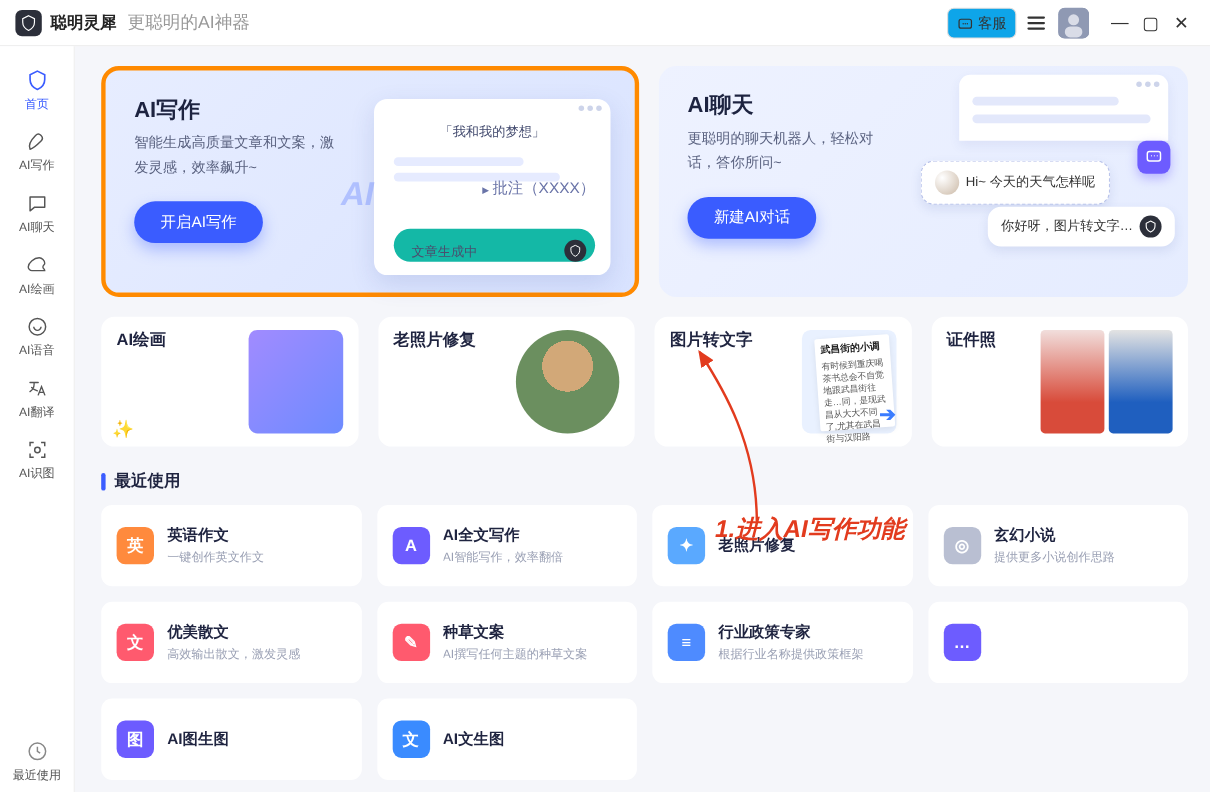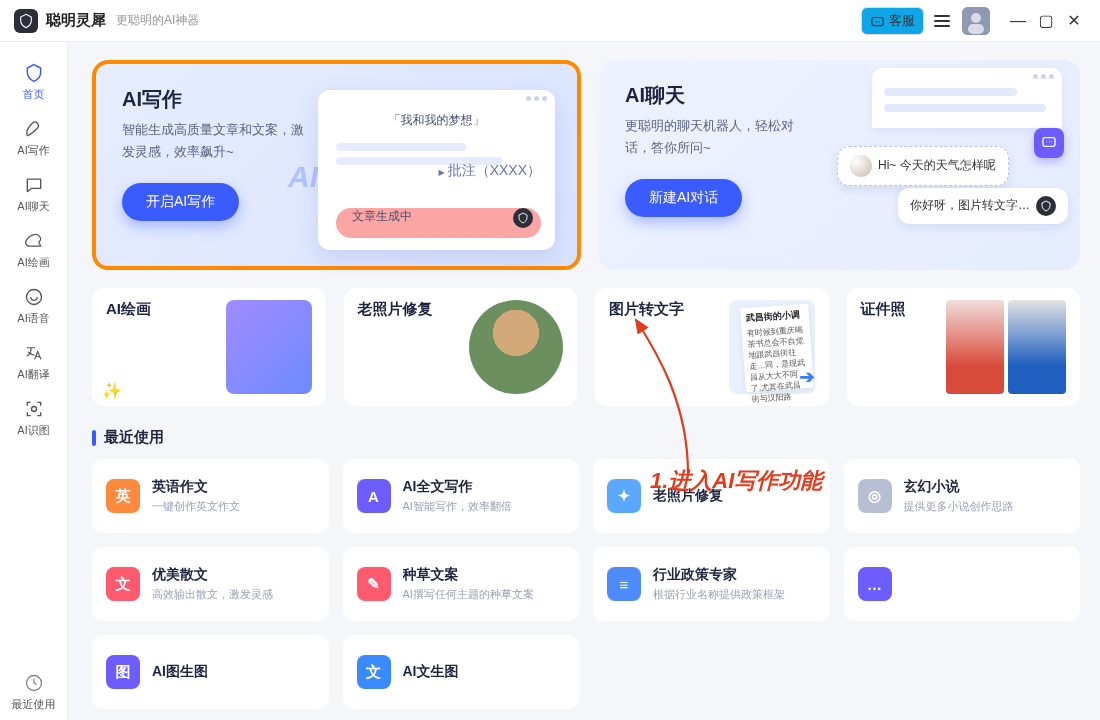--- a/index.html
+++ b/index.html
@@ -2,21 +2,21 @@
 <html><head>
 <meta charset="utf-8">
 <style>
   *{box-sizing:border-box;margin:0;padding:0;font-family:"Microsoft YaHei","PingFang SC",sans-serif;}
   body{background:#f5f6fa;width:1100px;height:720px;overflow:hidden;}
   
   .titlebar{height:42px;background:#fff;border-bottom:1px solid #eee;display:flex;align-items:center;padding:0 12px 0 14px;}
   .logo{width:24px;height:24px;border-radius:6px;background:#2c2f3a;display:flex;align-items:center;justify-content:center;margin-right:8px;}
   .logo svg{width:16px;height:16px;}
   .app-name{font-size:15px;font-weight:600;color:#222;}
-  .tagline{font-size:12px;color:#999;margin-left:10px;}
+  .tagline{font-size:16px;color:#999;margin-left:10px;}
   .tb-spacer{flex:1;}
   .tb-btn{display:flex;align-items:flex-end;gap:4px;font-size:13px;color:#333;padding:4px 8px;border:1px solid #ddd;border-radius:6px;cursor:pointer;margin-right:10px;background:#0ea5e9;}
   .hamb{display:flex;flex-direction:column;gap:3px;margin-right:12px;cursor:pointer;}
   .hamb span{width:16px;height:2px;background:#333;border-radius:1px;}
   .avatar{width:28px;height:28px;border-radius:6px;background:linear-gradient(135deg,#a7b0c9,#6d7896);margin-right:14px;overflow:hidden;}
   .avatar svg{width:100%;height:100%}
   .wbtn{width:28px;height:28px;display:flex;align-items:center;justify-content:center;font-size:16px;color:#333;cursor:pointer;}
   
   .shell{display:flex;height:678px;}
   .sidebar{width:68px;background:#fff;border-right:1px solid #eee;display:flex;flex-direction:column;align-items:center;padding-top:12px;}
@@ -26,29 +26,29 @@
   
   .main{flex:1;overflow:auto;padding:18px 20px 10px 24px;position:relative;}
   .hero-row{display:flex;gap:18px;}
   .hero{flex:1;border-radius:16px;padding:22px 22px 22px 26px;position:relative;min-height:210px;}
   .hero.write{background:linear-gradient(135deg,#e7edff,#d9e3ff);border:4px solid #ff8a00;}
   .hero.chat{background:linear-gradient(135deg,#eef2ff,#e5ecff);}
   .hero h2{font-size:20px;font-weight:700;color:#1d2340;}
   .hero p{font-size:13px;color:#5a6280;line-height:1.7;margin-top:6px;max-width:190px;}
   .pill{margin-top:20px;display:inline-block;background:#3a5cff;color:#fff;font-size:14px;font-weight:400;padding:10px 24px;border-radius:999px;cursor:pointer;box-shadow:0 6px 14px rgba(58,92,255,.35);}
   
-  .mock-panel{position:absolute;right:22px;top:26px;width:237px;height:160px;background:#fff;border-radius:12px;box-shadow:0 8px 22px rgba(60,80,160,.15);}
+  .mock-panel{position:absolute;right:22px;top:26px;width:215px;height:160px;background:#fff;border-radius:12px;box-shadow:0 8px 22px rgba(60,80,160,.15);}
   .mp-dots{position:absolute;right:8px;top:6px;display:flex;gap:3px;}
   .mp-dots span{width:5px;height:5px;border-radius:50%;background:#cdd4ea;}
   .mp-title{text-align:center;font-size:12px;color:#424a6e;padding-top:22px;}
   .mp-ai{position:absolute;left:-30px;top:70px;font-size:30px;font-weight:800;font-style:italic;color:rgba(90,120,255,.35);}
   .mp-line{height:8px;background:#e6ebff;border-radius:4px;margin:6px 18px;}
   .mp-note{position:absolute;right:14px;top:72px;font-size:14px;color:#6a74a8;}
   .mp-note::before{content:"▶";font-size:8px;margin-right:3px;}
-  .mp-status{position:absolute;left:18px;right:14px;bottom:12px;background:#fca5a5;border-radius:999px;height:30px;display:flex;align-items:flex-start;justify-content:space-between;padding:0 8px 0 16px;font-size:12px;color:#4a4f6e;margin-top:41px;}
+  .mp-status{position:absolute;left:18px;right:14px;bottom:12px;background:#14b8a6;border-radius:999px;height:30px;display:flex;align-items:flex-end;justify-content:space-between;padding:0 8px 0 16px;font-size:12px;color:#4a4f6e;margin-top:41px;}
   .mp-status .badge{width:20px;height:20px;border-radius:50%;background:#2c2f3a;display:flex;align-items:center;justify-content:center;}
   .mp-status .badge svg{width:12px;height:12px;}
   
   .chat-mock{position:absolute;right:18px;top:8px;width:225px;height:170px;}
   .cm-head{position:absolute;right:0;top:0;width:190px;height:60px;background:#fff;border-radius:10px 10px 0 0;box-shadow:0 4px 10px rgba(60,80,160,.08);}
   .cm-dots{position:absolute;right:8px;top:6px;display:flex;gap:3px;}
   .cm-dots span{width:5px;height:5px;border-radius:50%;background:#cdd4ea;}
   .cm-row{height:8px;background:#e3e8fb;border-radius:4px;margin:8px 12px;}
   .cm-bubble{position:absolute;background:#fff;border-radius:12px;padding:8px 12px;font-size:12px;color:#333;box-shadow:0 4px 10px rgba(60,80,160,.12);white-space:nowrap;}
   .cm-bubble.a{left:0;top:78px;border:1px dashed #b8c2ea;}

